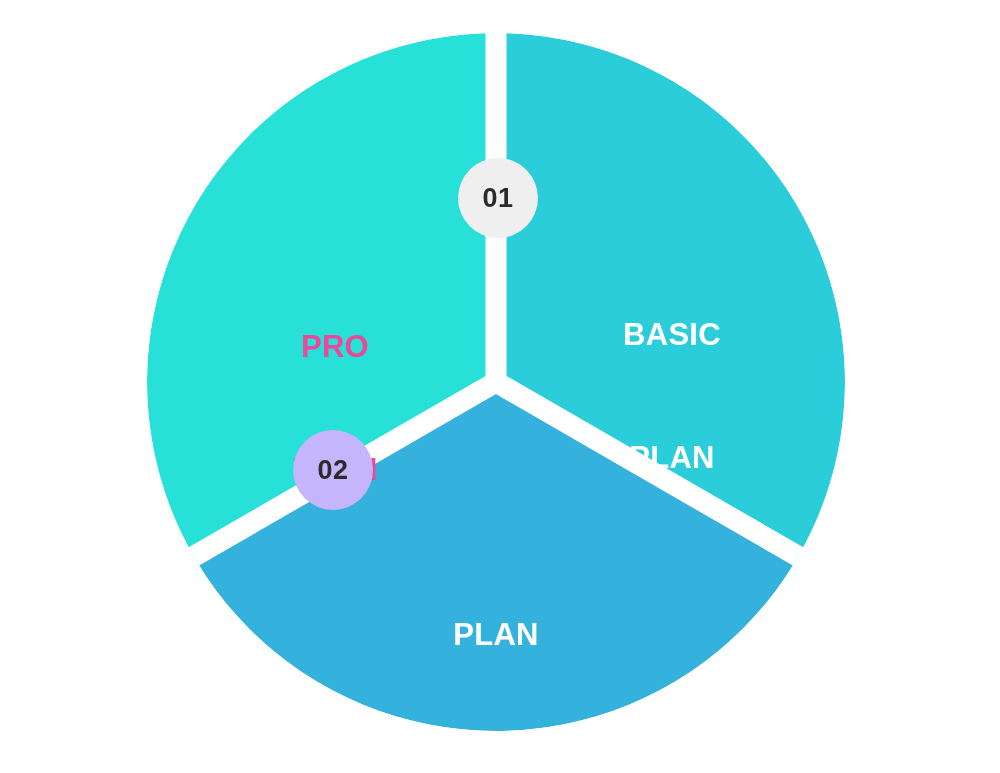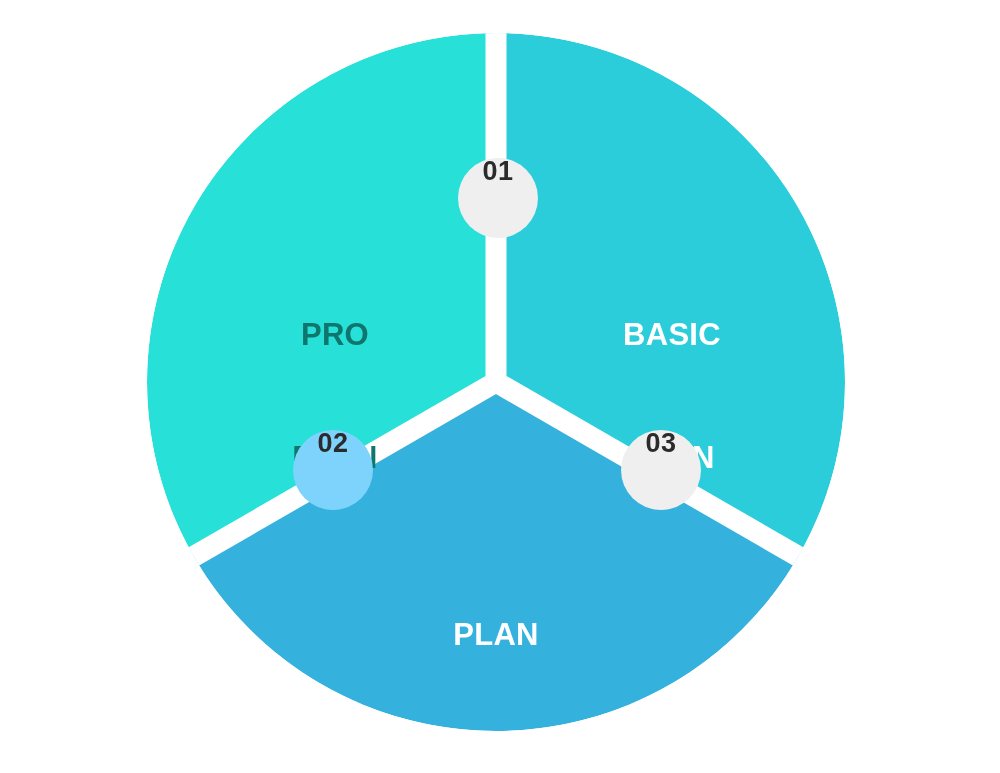--- a/index.html
+++ b/index.html
@@ -41,21 +41,21 @@
     pointer-events: none;
     text-shadow: none;
   }
   .badge {
     position: absolute;
     width: 80px;
     height: 80px;
     border-radius: 50%;
     background: #efeff0;
     display: flex;
-    align-items: flex-start;
+    align-items: center;
     justify-content: center;
   }
   .badge-text {
     font-family: "Liberation Sans", sans-serif;
     font-weight: bold;
     font-size: 27px;
     color: #2b2b2b;
     letter-spacing: 0.5px;
     line-height: 1;
   }
@@ -81,37 +81,34 @@
       <path id="seg-growth" d="M 496 382 L 798.24 556.50 A 349 349 0 0 1 193.76 556.50 Z" fill="#35B1DE"></path>
 
       <g id="divider-group" stroke="#FFFFFF" stroke-width="21" stroke-linecap="butt" fill="none">
         <line id="div-up" x1="496" y1="382" x2="496.00" y2="-7.00"></line>
         <line id="div-left" x1="496" y1="382" x2="159.12" y2="576.50"></line>
         <line id="div-right" x1="496" y1="382" x2="832.88" y2="576.50"></line>
       </g>
     </g>
   </svg>
 
-  <div class="segment-label" style="left: 235px; top: 232px; width: 200px; color: #0f766e;">
+  <div class="segment-label" style="left: 235px; top: 244px; width: 200px; color: #ec4899;">
     <div>PRO</div>
     <div>PLAN</div>
   </div>
 
   <div class="segment-label" style="left: 572px; top: 232px; width: 200px; color: rgb(255, 255, 255);">
     <div>BASIC</div>
     <div>PLAN</div>
   </div>
 
   <div class="segment-label" style="left: 366px; top: 532px; width: 260px; color: rgb(255, 255, 255);">
     <div>PLAN</div>
   </div>
 
   <div class="badge" id="badge-01-el" style="width: 80px; height: 80px; left: 458px; top: 158px; background: rgb(239, 239, 240);">
     <span class="badge-text" style="color: rgb(43, 43, 43);">01</span>
   </div>
-  <div class="badge" id="badge-02-el" style="width: 80px; height: 80px; left: 293px; top: 430px; background: #7dd3fc;">
+  <div class="badge" id="badge-02-el" style="width: 80px; height: 80px; left: 293px; top: 430px; background: #c4b5fd;">
     <span class="badge-text" style="color: rgb(43, 43, 43);">02</span>
-  </div>
-  <div class="badge" id="badge-03-el" style="width: 80px; height: 80px; left: 621px; top: 430px; background: rgb(239, 239, 240);">
-    <span class="badge-text" style="color: rgb(43, 43, 43);">03</span>
   </div>
 
 </div>
 
 </body></html>

